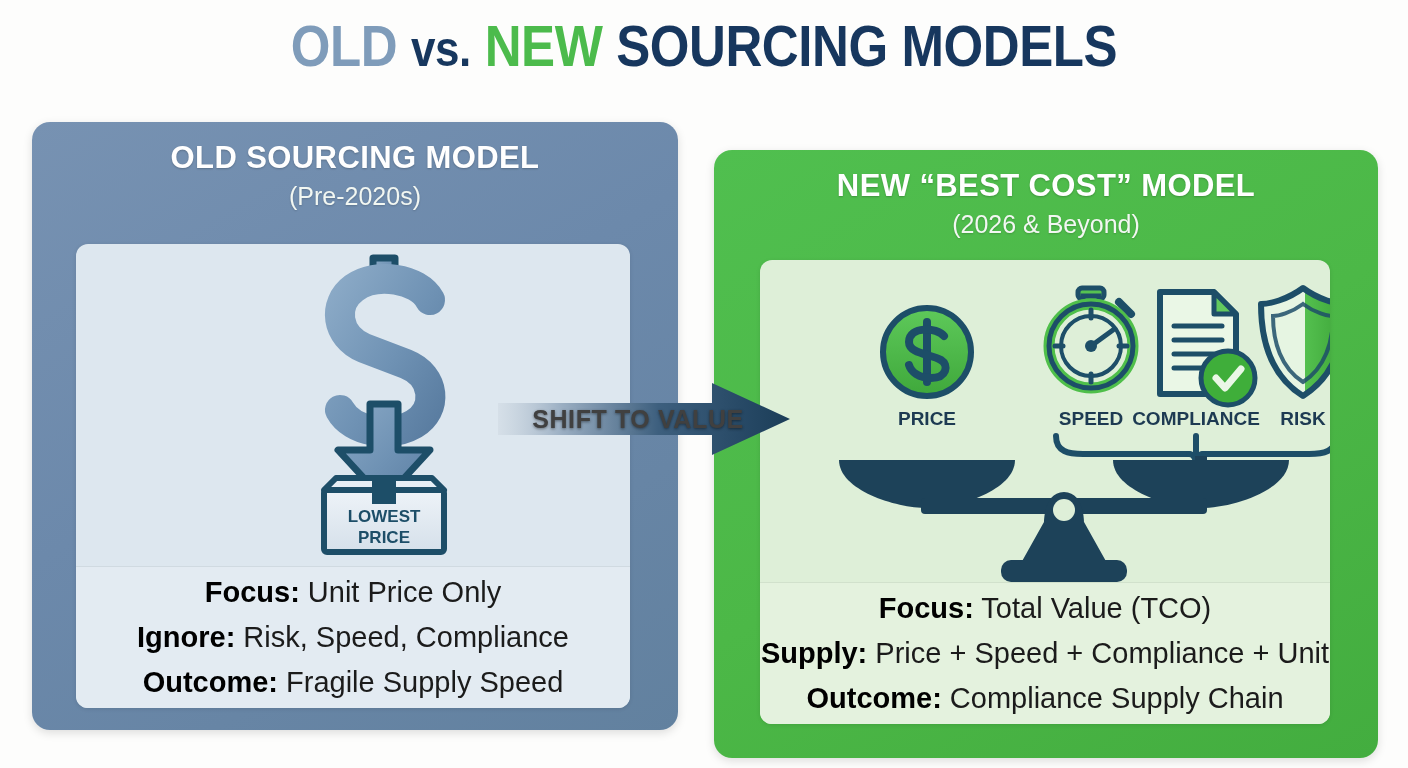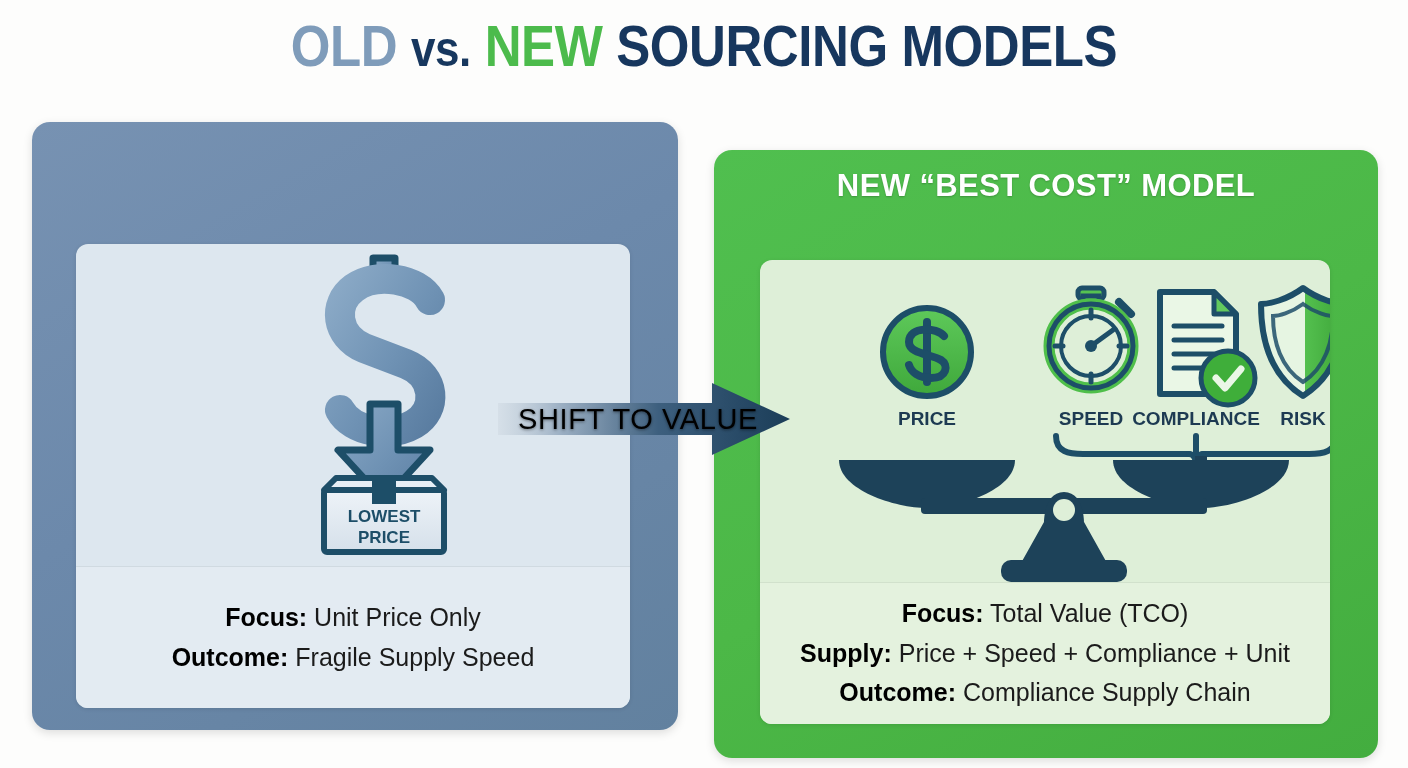--- a/index.html
+++ b/index.html
@@ -79,51 +79,55 @@
     background:rgba(0,0,0,0.055);
   }
   .card-text{
     position:absolute;left:0;right:0;top:323px;bottom:0;
     display:flex;flex-direction:column;align-items:center;justify-content:center;
     gap:4px;
   }
   #card-old .card-text{background:#e3ebf2;}
   #card-new .card-text{background:#e4f2de;}
   .fact{
-    font-size:25px;color:#1b1b1b;white-space:nowrap;line-height:1.42;
+    font-size:29px;color:#1b1b1b;white-space:nowrap;line-height:1.42;
   }
   .fact b{font-weight:bold;color:#000;}
 
   
   #shift-arrow{
     position:absolute;left:498px;top:381px;width:294px;height:76px;
     z-index:40;
   }
   #shift-arrow .arrow-label{
     position:absolute;left:0;top:0;width:246px;height:76px;
     display:flex;align-items:center;justify-content:center;
-    font-size:29px;font-weight:normal;color:#000000;
+    font-size:25px;font-weight:bold;color:#404040;
     letter-spacing:0.6px;white-space:nowrap;
     text-shadow:0 1px 3px rgba(0,0,0,0.45);
     padding-left:34px;box-sizing:border-box;
     pointer-events:none;
   }
 </style>
 </head>
 <body>
 
 <div id="main-title">
   <span class="t-old">OLD</span>
   <span class="t-vs">vs.</span>
   <span class="t-new">NEW</span>
   <span class="t-rest">SOURCING MODELS</span>
 </div>
 
 <div class="panel" id="panel-old">
 
+  <div class="panel-head">
+    <div class="panel-title">OLD SOURCING MODEL</div>
+    <div class="panel-sub">(Pre-2020s)</div>
+  </div>
 
   <div class="card" id="card-old">
 
     <div class="card-visual">
       <svg width="554" height="322" viewBox="0 0 554 322">
         <defs>
           <linearGradient id="steelGrad" x1="0" y1="0" x2="1" y2="1">
             <stop offset="0%" stop-color="#8aa9c6"></stop>
             <stop offset="55%" stop-color="#6f92b4"></stop>
             <stop offset="100%" stop-color="#5a7da1"></stop>
@@ -165,31 +169,36 @@
     </div>
 
     <div class="card-divider"></div>
 
     <div class="card-text">
       <div class="fact">
         <b>Focus:</b>
         <span>Unit Price Only</span>
       </div>
       <div class="fact">
+        <b>Ignore:</b>
+        <span>Risk, Speed, Compliance</span>
+      </div>
+      <div class="fact">
         <b>Outcome:</b>
         <span>Fragile Supply Speed</span>
       </div>
     </div>
   </div>
 </div>
 
 <div class="panel" id="panel-new">
 
   <div class="panel-head">
     <div class="panel-title">NEW “BEST COST” MODEL</div>
+    <div class="panel-sub">(2026 &amp; Beyond)</div>
   </div>
 
   <div class="card" id="card-new">
 
     <div class="card-visual">
       <svg width="570" height="322" viewBox="0 0 570 322">
         <defs>
           <linearGradient id="gGrad" x1="0" y1="0" x2="0" y2="1">
             <stop offset="0%" stop-color="#5ec95a"></stop>
             <stop offset="100%" stop-color="#3fa83b"></stop>

